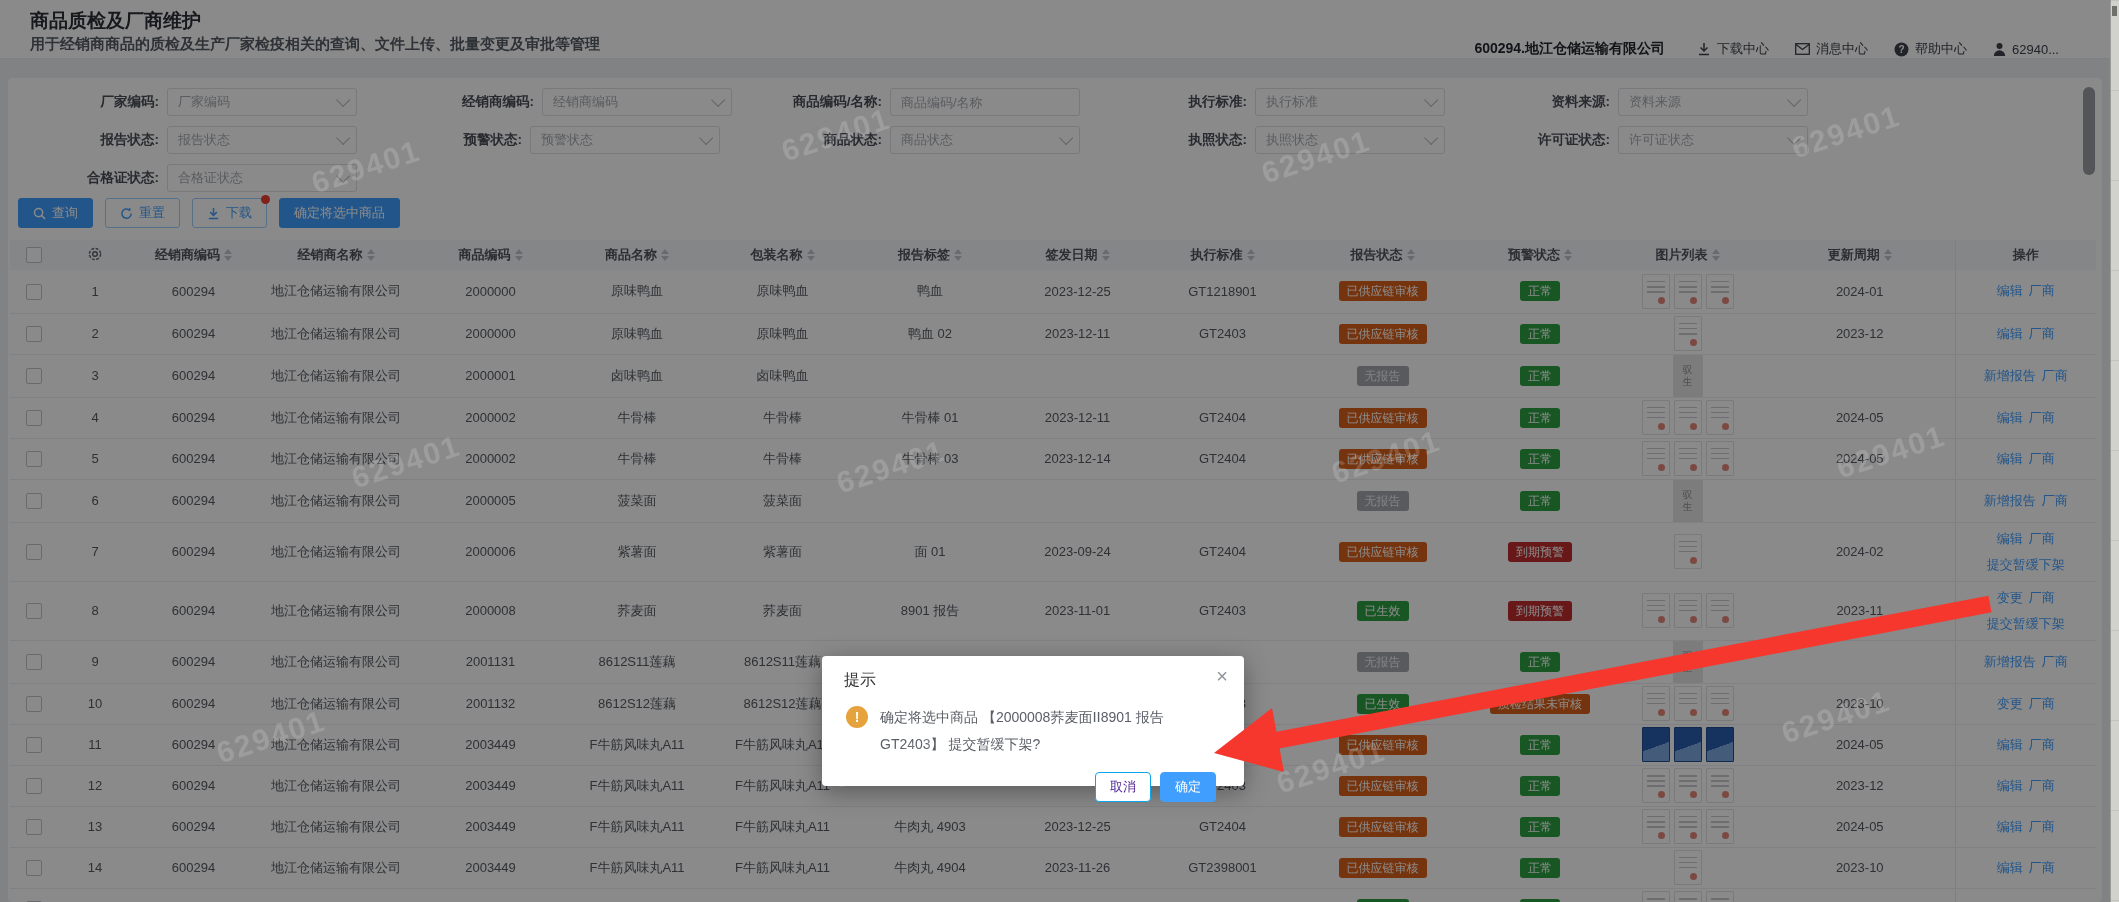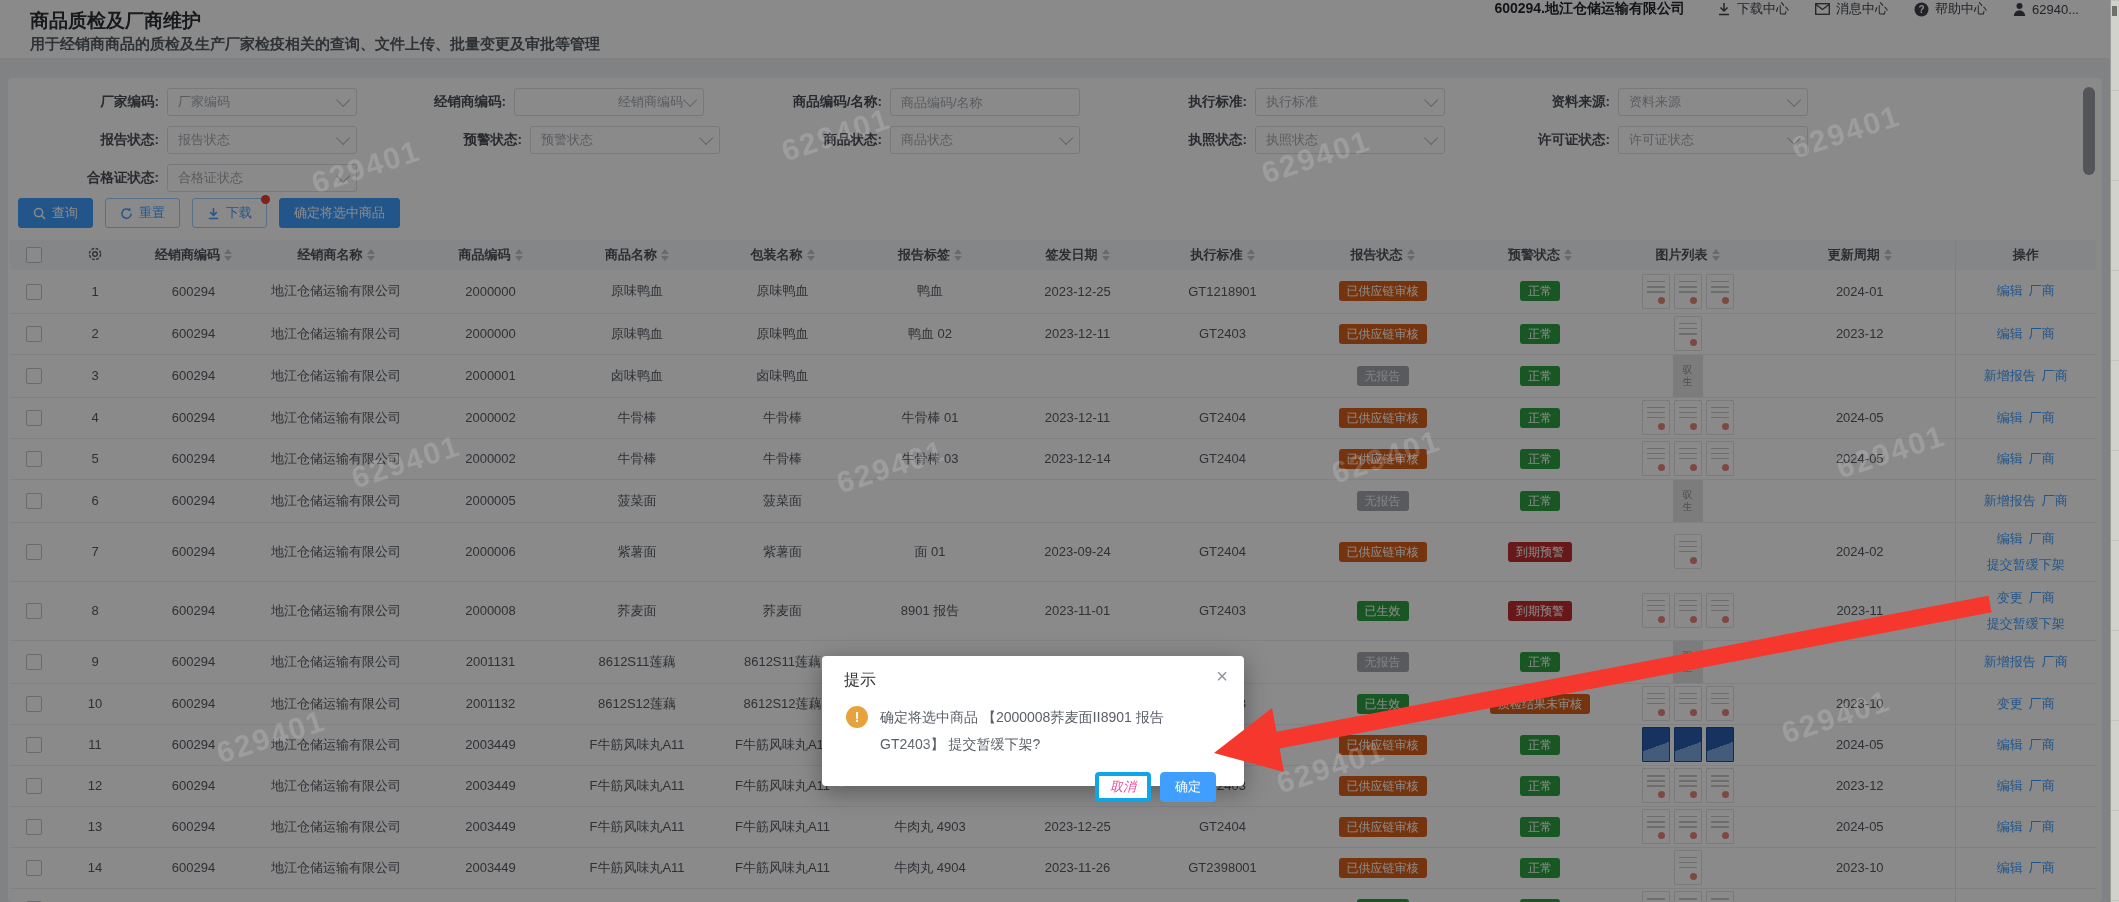--- a/index.html
+++ b/index.html
@@ -1,21 +1,21 @@
 <!DOCTYPE html>
 <html><head>
 <meta charset="utf-8">
 <style>
   html,body{margin:0;padding:0;background:#eef0f4;font-family:"Liberation Sans","DejaVu Sans",sans-serif;}
   #page{position:relative;width:2119px;height:902px;overflow:hidden;background:#eef0f4;}
   
   .tophdr{position:absolute;left:0;top:0;width:2119px;height:58px;background:#fff;border-bottom:1px solid #e9ebef;}
   .pagetitle{position:absolute;left:30px;top:8px;font-size:19px;font-weight:bold;color:#2b2f36;}
   .pagesub{position:absolute;left:30px;top:35px;font-size:15px;color:#555b63;font-weight:bold;}
-  .topright{position:absolute;right:40px;top:0;height:58px;display:flex;align-items:flex-start;gap:26px;}
+  .topright{position:absolute;right:60px;top:0;height:58px;display:flex;align-items:flex-end;gap:26px;}
   .company{font-size:14px;font-weight:bold;color:#23272e;margin-right:6px;}
   .topitem{display:flex;align-items:center;gap:6px;font-size:13px;color:#3d424a;cursor:pointer;}
   .topitem svg{display:block;}
   
   .card{position:absolute;left:8px;top:78px;width:2094px;height:824px;background:#fff;border-radius:4px;overflow:hidden;}
   
   .f-item{position:absolute;height:28px;}
   .f-label{position:absolute;right:198px;top:0;line-height:28px;font-size:13.5px;color:#4a4e57;font-weight:bold;white-space:nowrap;}
   .f-field{position:absolute;right:0;top:0;width:190px;height:28px;border:1px solid #dcdfe6;border-radius:3px;background:#fff;box-sizing:border-box;display:flex;align-items:center;padding:0 10px;font-size:13px;color:#a8abb2;}
   .f-field .ph{flex:1;white-space:nowrap;overflow:hidden;}
@@ -58,21 +58,21 @@
   
   .sb-thumb{position:absolute;left:2083px;top:87px;width:12px;height:88px;background:#9a9da3;border-radius:6px;z-index:5;}
   
   .overlay{position:absolute;left:0;top:0;width:2119px;height:902px;background:rgba(0,0,0,0.46);z-index:50;}
   .dialog{position:absolute;left:822px;top:656px;width:422px;height:130px;background:#fff;border-radius:4px;z-index:60;box-shadow:0 6px 24px rgba(0,0,0,.35);box-sizing:border-box;}
   .dlg-title{position:absolute;left:22px;top:14px;font-size:16px;color:#303133;}
   .dlg-close{position:absolute;right:16px;top:10px;font-size:20px;color:#909399;cursor:pointer;line-height:20px;}
   .dlg-body{position:absolute;left:24px;top:48px;width:360px;display:flex;gap:12px;}
   .dlg-icon{flex:0 0 auto;width:22px;height:22px;border-radius:50%;background:#e6a23c;color:#fff;font-weight:bold;font-size:14px;display:flex;align-items:center;justify-content:center;margin-top:2px;}
   .dlg-msg{font-size:14px;color:#5a5e66;line-height:27px;text-align:left;}
-  .dlg-cancel{position:absolute;left:273px;top:116px;width:56px;height:30px;background:#fff;border:4px solid #0ea5e9;border-radius:4px;color:#ec4899;font-size:13px;display:flex;align-items:center;justify-content:center;cursor:pointer;box-sizing:border-box;font-style:italic;}
+  .dlg-cancel{position:absolute;left:273px;top:116px;width:56px;height:30px;background:#fff;border:1px solid #0ea5e9;border-radius:4px;color:#4c1d95;font-size:13px;display:flex;align-items:center;justify-content:center;cursor:pointer;box-sizing:border-box;}
   .dlg-ok{position:absolute;left:338px;top:116px;width:56px;height:30px;background:#409eff;border:1px solid #409eff;border-radius:4px;color:#fff;font-size:13px;display:flex;align-items:center;justify-content:center;cursor:pointer;box-sizing:border-box;}
   
   .wm{position:absolute;z-index:70;font-size:30px;color:rgba(255,255,255,0.17);transform:rotate(-18deg);letter-spacing:2px;pointer-events:none;font-weight:bold;}
   
   .arrowlayer{position:absolute;left:0;top:0;z-index:80;pointer-events:none;}
   
   .sliver{position:absolute;right:0;top:0;width:8px;height:902px;background:#d2d2cc;border-left:1px solid #9b9b97;z-index:90;
     background-image:repeating-linear-gradient(#c3c3bd 0 1px,transparent 1px 90px);}
   .sliver b{position:absolute;left:1px;top:6px;width:5px;height:10px;background:#6f6f6b;display:block;}
 </style>
@@ -130,21 +130,21 @@
 
   <div class="card">
     <div id="filters">
         <div class="f-item" style="left: -171px; top: 10px; width: 520px;">
           <span class="f-label">厂家编码:</span>
           <div class="f-field">
             <span class="ph">厂家编码</span>
             <span class="chev"></span>
           </div>
         </div>
-        <div class="f-item" style="left: 176px; top: 10px; width: 520px; text-align: right;">
+        <div class="f-item" style="left: 204px; top: 10px; width: 520px;">
           <span class="f-label">经销商编码:</span>
           <div class="f-field">
             <span class="ph">经销商编码</span>
             <span class="chev"></span>
           </div>
         </div>
         <div class="f-item" style="left: 552px; top: 10px; width: 520px;">
           <span class="f-label">商品编码/名称:</span>
           <input class="f-field" placeholder="商品编码/名称" style="">
         </div>

